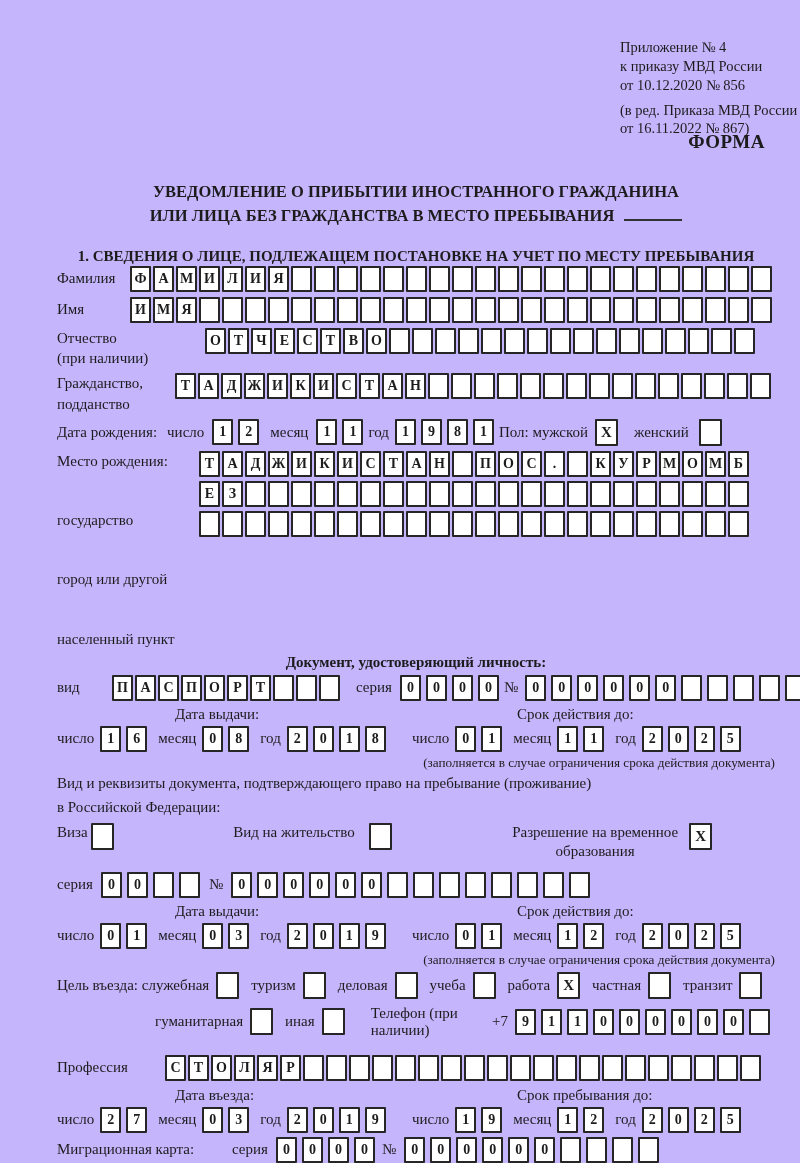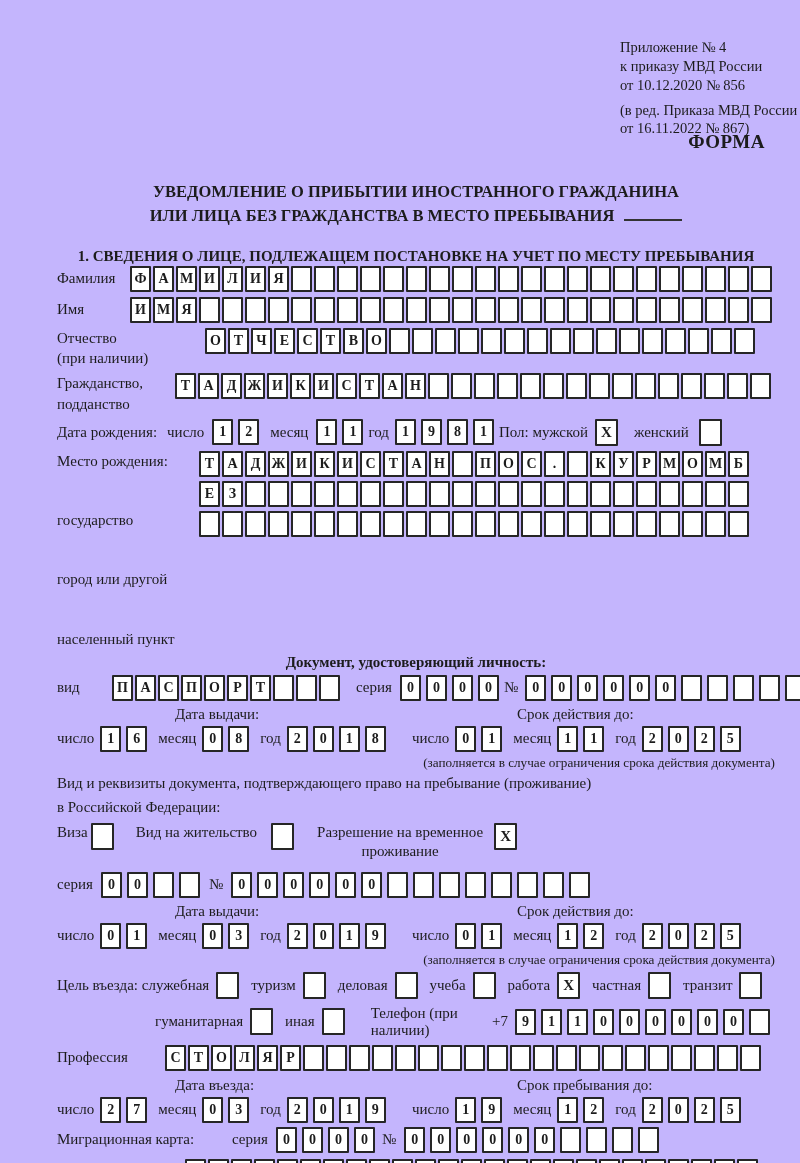--- a/index.html
+++ b/index.html
@@ -34,21 +34,21 @@
   .center-b{text-align:center;font-weight:bold;margin:2px 0 4px 0;}
   .dates{display:flex;margin-bottom:4px;}
   .dates .col1{width:355px;flex:none;}
   .dates .col2{flex:1;}
   .dates .dh{padding-left:118px;margin-bottom:3px;}
   .dates .dh2{padding-left:105px;margin-bottom:3px;}
   .dgrp{display:flex;align-items:center;}
   .dgrp .t{margin-right:6px;flex:none;}
   .dgrp .t2{margin:0 6px;flex:none;}
   .note{font-size:13.2px;text-align:right;margin-top:3px;}
-  .opts{display:flex;align-items:flex-start;margin:4px 0 10px 0;}
+  .opts{display:flex;align-items:flex-start;margin:4px 0 10px 0;justify-content:space-between;}
   .opt{display:flex;align-items:flex-start;}
   .opt .ol{line-height:1.3;}
   .opt .c{text-align:center;}
   .inline-gap{width:10px;flex:none;}
   .purpose .t{margin-right:7px;}
   .purpose .cbg{margin-right:12px;}
   .reps{display:flex;margin-bottom:2px;}
   .reps .labels{width:128px;flex:none;line-height:1.5;}
   .reps .rows .cells{margin-bottom:6px;}
 </style>
@@ -419,21 +419,21 @@
       <span class="ol">Виза</span>
       <span class="cb" style="margin-left:3px;"></span>
     </span>
     <span class="inline-gap" style="width:22px;"></span>
     <span class="opt">
       <span class="ol">Вид на жительство</span>
       <span class="cb" style="margin-left:14px;"></span>
     </span>
     <span class="inline-gap" style="width:20px;"></span>
     <span class="opt">
-      <span class="ol c" style="width:172px;">Разрешение на временное проживание</span>
+      <span class="ol c" style="width:172px;">Разрешение на временное образования</span>
       <span class="cb" style="margin-left:8px;">X</span>
     </span>
     <span class="inline-gap" style="width:14px;"></span>
   </div>
 
   <div class="row" style="margin-top:8px;">
     <span class="lbl" style="margin-right:8px;">серия</span>
     <span class="cells d">
         <span class="cell">0</span>
         <span class="cell">0</span>
@@ -538,21 +538,21 @@
         <span class="cell">0</span>
         <span class="cell">0</span>
         <span class="cell">0</span>
         <span class="cell">0</span>
         <span class="cell">0</span>
         <span class="cell">0</span>
         <span class="cell"></span>
       </span>
   </div>
 
-  <div class="row" style="margin-top:6px;">
+  <div class="row" style="margin-top:16px;">
     <span class="lbl" style="width:108px;">Профессия</span>
     <span class="cells">
         <span class="cell">С</span>
         <span class="cell">Т</span>
         <span class="cell">О</span>
         <span class="cell">Л</span>
         <span class="cell">Я</span>
         <span class="cell">Р</span>
         <span class="cell"></span>
         <span class="cell"></span>

